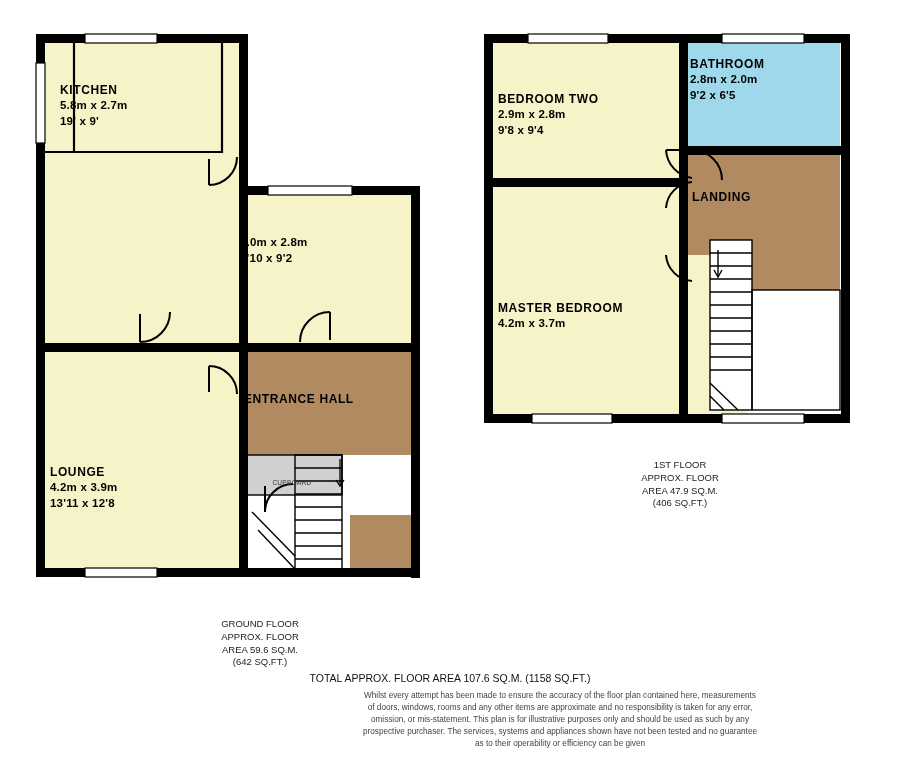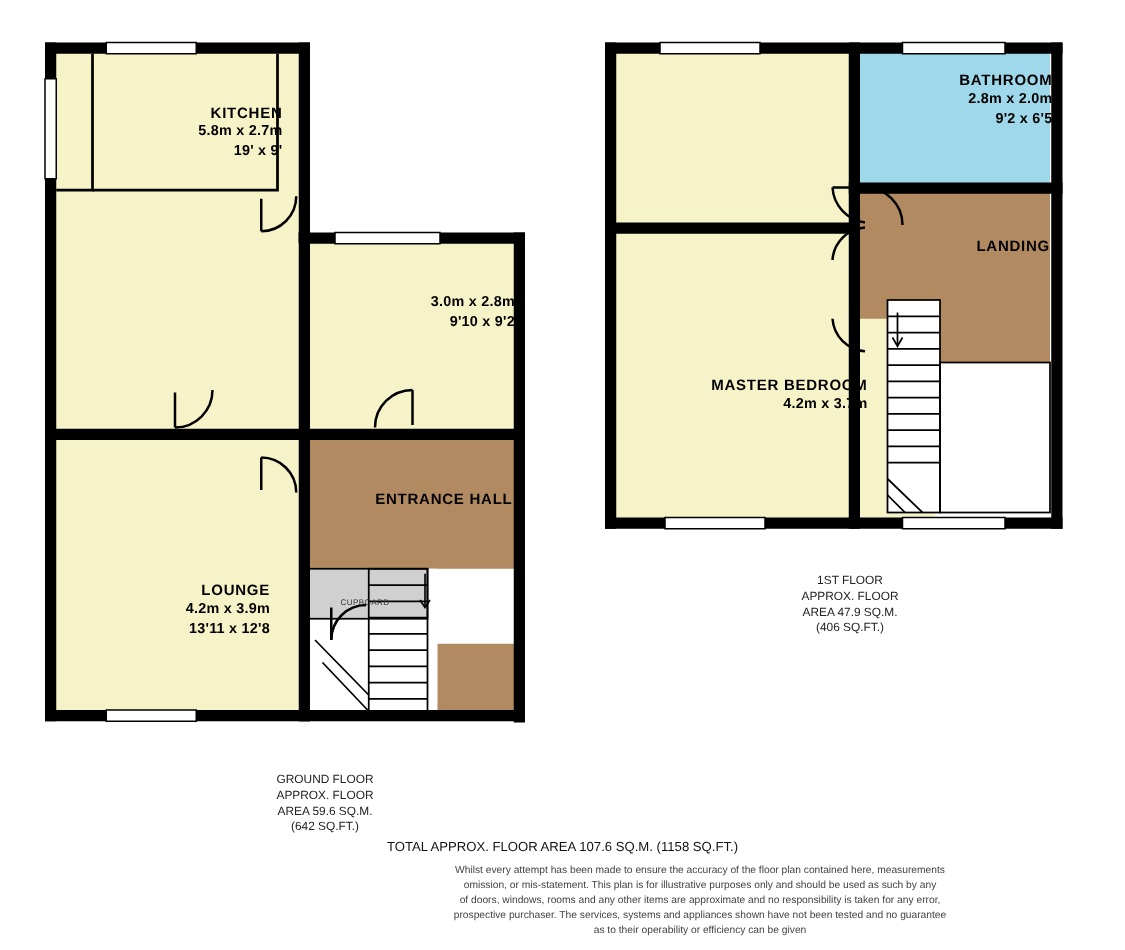--- a/index.html
+++ b/index.html
@@ -17,21 +17,21 @@
   }
   .plan-root {
     position: absolute;
     left: 0; top: 0;
     width: 900px; height: 760px;
   }
   
   .abs { position: absolute; }
   .room-label {
     position: absolute;
-    text-align: right;
+    text-align: left;
     line-height: 1.35;
     font-size: 11.5px;
     font-weight: bold;
     color: #000;
     letter-spacing: 0.2px;
     white-space: nowrap;
   }
   .room-label .nm { font-size: 12px; letter-spacing: 0.6px; }
   .room-label .dm { font-weight: bold; font-size: 11.5px; }
   .small-label {
@@ -265,20 +265,25 @@
       <line x1="240" y1="396" x2="254" y2="410"></line>
 
       <rect x="282" y="290" width="88" height="120" fill="none"></rect>
       <line x1="282" y1="330" x2="282" y2="330"></line>
 
       <line x1="248" y1="250" x2="248" y2="276"></line>
       <path d="M 244,270 L 248,277 L 252,270"></path>
     </g>
   </svg>
 
+  <div class="room-label" style="left:498px; top:91px; width:196px;">
+    <div class="nm">BEDROOM TWO</div>
+    <div class="dm">2.9m x 2.8m</div>
+    <div class="dm">9'8 x 9'4</div>
+  </div>
 
   <div class="room-label" style="left:690px; top:56px; width:152px;">
     <div class="nm">BATHROOM</div>
     <div class="dm">2.8m x 2.0m</div>
     <div class="dm">9'2 x 6'5</div>
   </div>
 
   <div class="room-label" style="left:692px; top:189px; width:148px;">
     <div class="nm">LANDING</div>
   </div>
@@ -292,20 +297,20 @@
     <div>1ST FLOOR</div>
     <div>APPROX. FLOOR</div>
     <div>AREA 47.9 SQ.M.</div>
     <div>(406 SQ.FT.)</div>
   </div>
 
   <div class="total-line" style="left:0px; top:672px;">TOTAL APPROX. FLOOR AREA 107.6 SQ.M. (1158 SQ.FT.)</div>
 
   <div class="disclaimer" style="left:280px; top:690px;">
     <div>Whilst every attempt has been made to ensure the accuracy of the floor plan contained here, measurements</div>
+    <div>of doors, windows, rooms and any other items are approximate and no responsibility is taken for any error,</div>
     <div>omission, or mis-statement. This plan is for illustrative purposes only and should be used as such by any</div>
-    <div>of doors, windows, rooms and any other items are approximate and no responsibility is taken for any error,</div>
     <div>prospective purchaser. The services, systems and appliances shown have not been tested and no guarantee</div>
     <div>as to their operability or efficiency can be given</div>
   </div>
 
 
 </div>
 
 </body></html>

